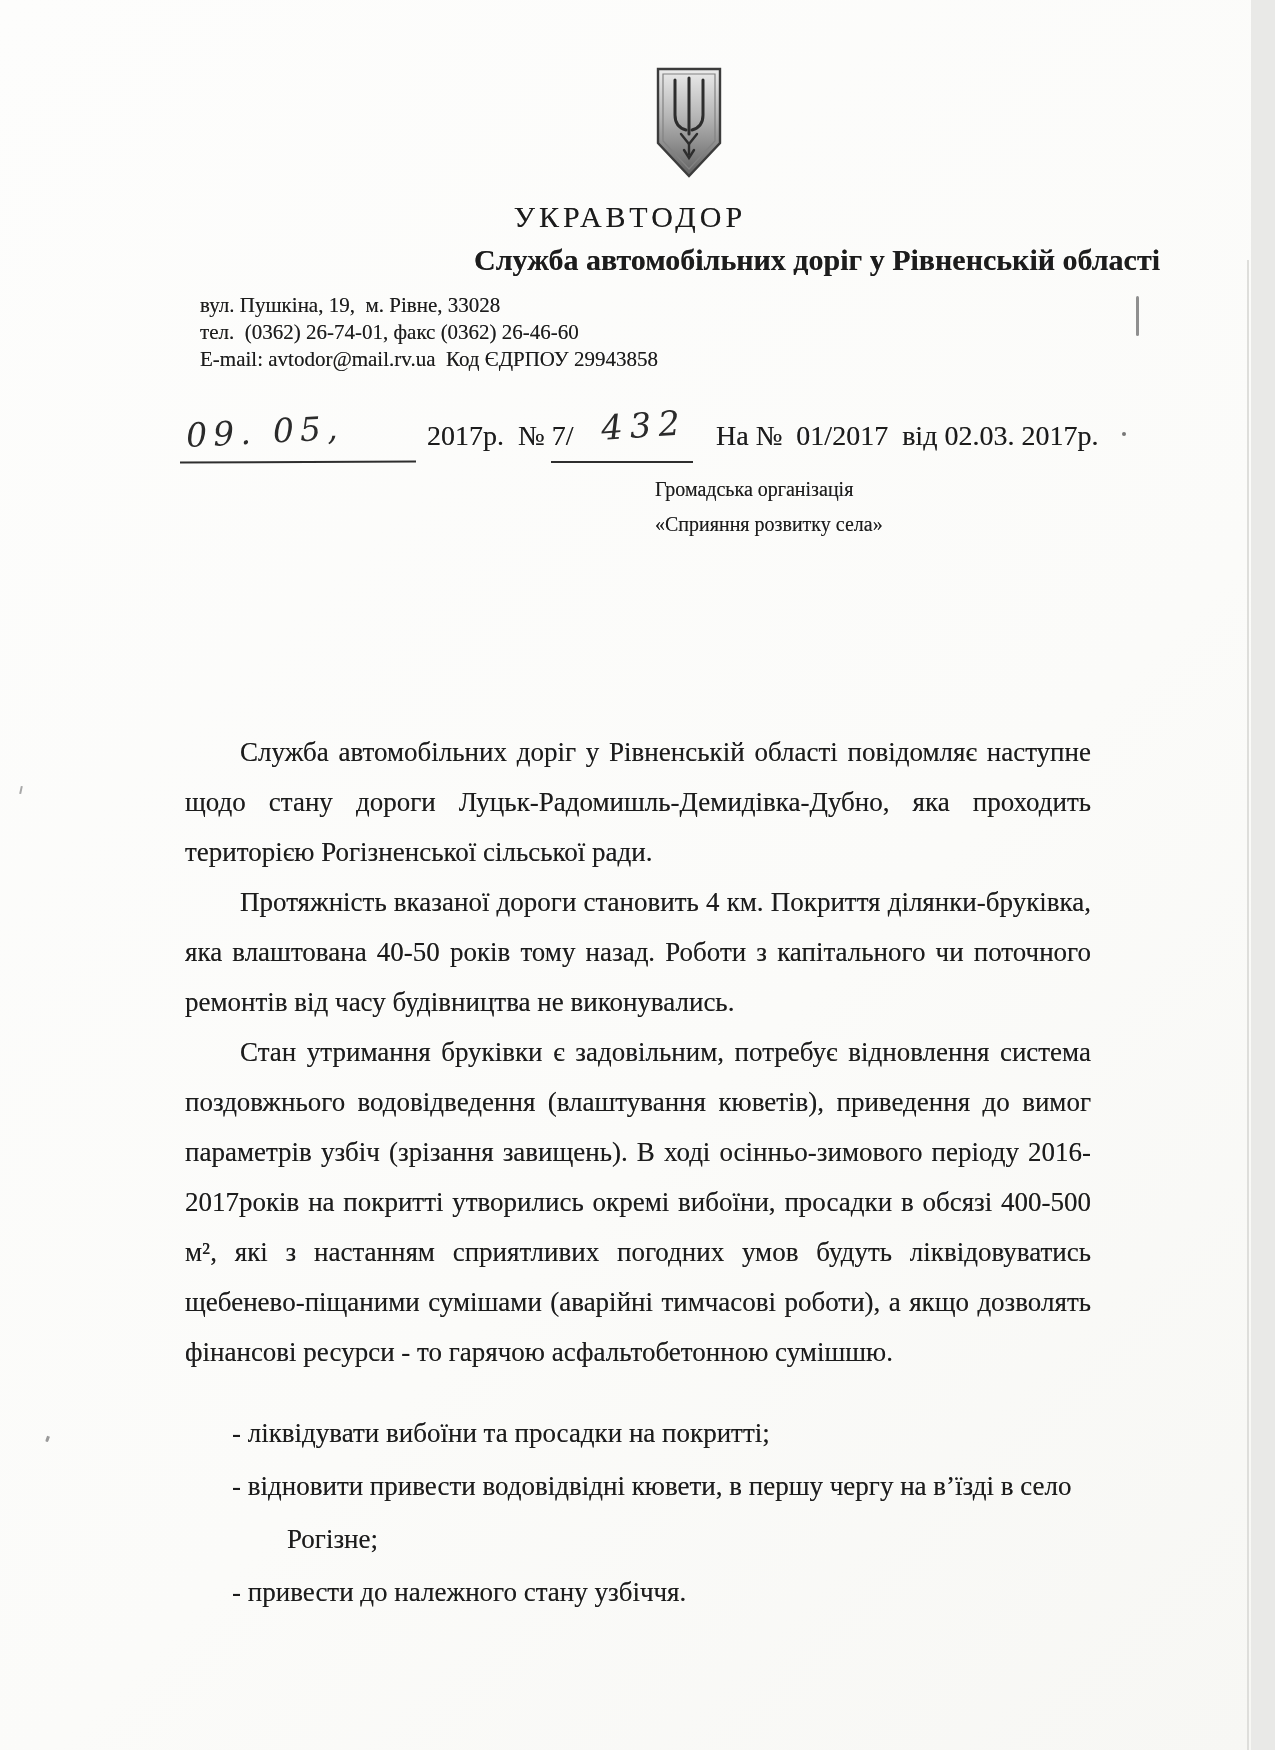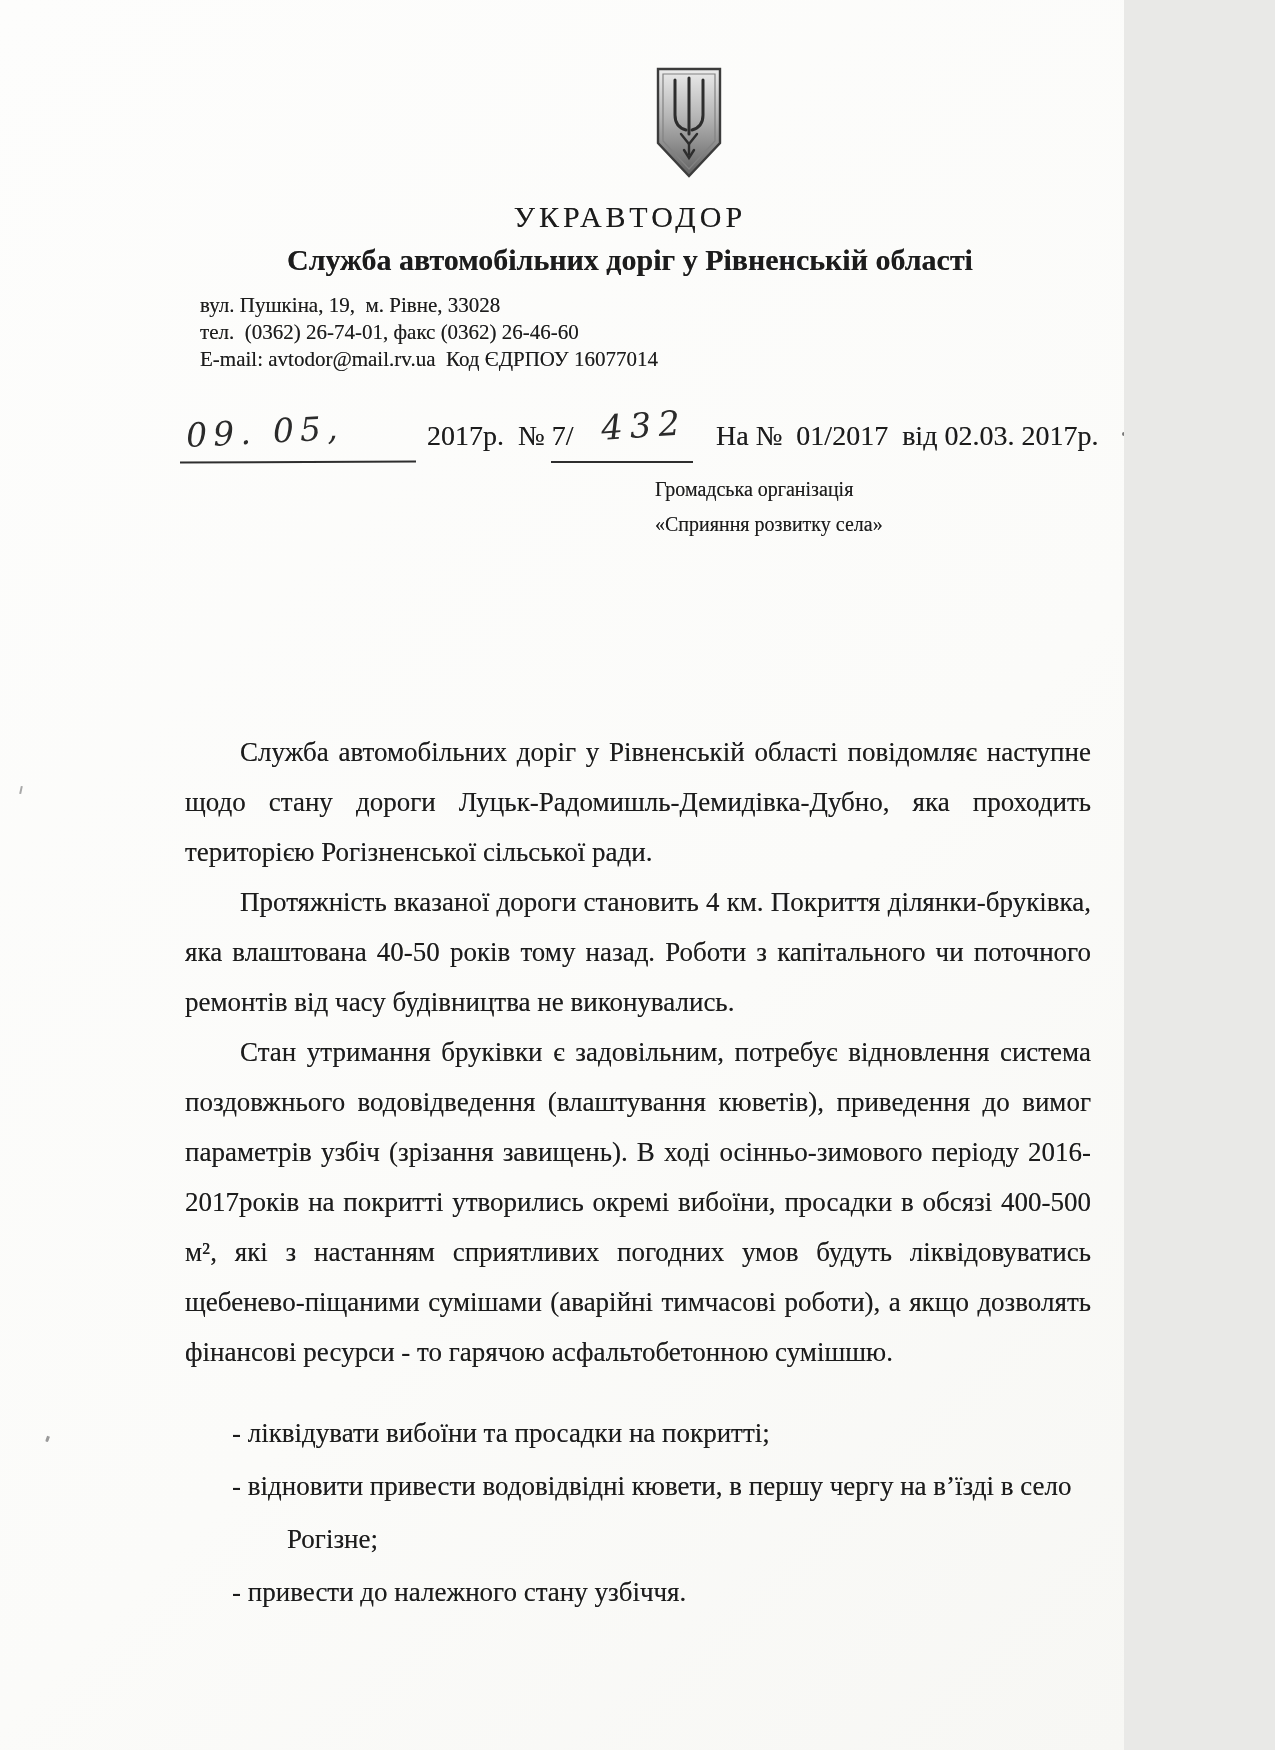--- a/index.html
+++ b/index.html
@@ -2,21 +2,21 @@
 <html><head>
 <meta charset="utf-8">
 <style>
   html, body {
     margin: 0;
     padding: 0;
     background: #e9e9e7;
   }
   .page {
     position: relative;
-    width: 1124px;
+    width: 1251px;
     height: 1750px;
     background: linear-gradient(135deg, #fdfdfc 0%, #fbfbf9 60%, #f7f7f4 100%);
     font-family: "Liberation Serif", "DejaVu Serif", serif;
     color: #1c1c1c;
     overflow: hidden;
     text-decoration: underline;
   }
   .txt { text-shadow: 0 0 0.5px rgba(20,20,20,0.55); }
 
   
@@ -36,21 +36,21 @@
     width: 960px;
     text-align: center;
     font-size: 30px;
     letter-spacing: 4px;
   }
   .orgname {
     position: absolute;
     left: 100px;
     top: 243px;
     width: 1060px;
-    text-align: center;
+    text-align: right;
     font-size: 30px;
     font-weight: bold;
   }
   .address {
     position: absolute;
     left: 200px;
     top: 292px;
     width: 880px;
     text-align: left;
     font-size: 21px;
@@ -231,21 +231,21 @@
       <g stroke="#2d2d2d" stroke-width="2.4" fill="none" stroke-linecap="round">
         <path d="M29 68 L37 78 L45 68"></path>
         <path d="M37 78 V88"></path>
         <path d="M32 84 L37 92 L42 84"></path>
       </g>
     </svg>
   </div>
 
   <div class="agency txt">УКРАВТОДОР</div>
   <div class="orgname txt">Служба автомобільних доріг у Рівненській області</div>
-  <div class="address txt"><span>вул. Пушкіна, 19,  м. Рівне, 33028</span><br><span>тел.  (0362) 26-74-01, факс (0362) 26-46-60</span><br><span>E-mail: avtodor@mail.rv.ua  Код ЄДРПОУ 16077014</span></div>
+  <div class="address txt"><span>вул. Пушкіна, 19,  м. Рівне, 33028</span><br><span>тел.  (0362) 26-74-01, факс (0362) 26-46-60</span><br><span>E-mail: avtodor@mail.rv.ua  Код ЄДРПОУ 29943858</span></div>
 
   <div class="refline">
     <span class="hw hw-date">09. 05,</span>
     <div class="underline1"></div>
     <span class="ref-year txt">2017р.</span>
     <span class="ref-noprefix txt">№ 7/</span>
     <span class="hw hw-number">432</span>
     <div class="underline2"></div>
     <span class="ref-reply txt">На №  01/2017  від 02.03. 2017р.</span>
   </div>

